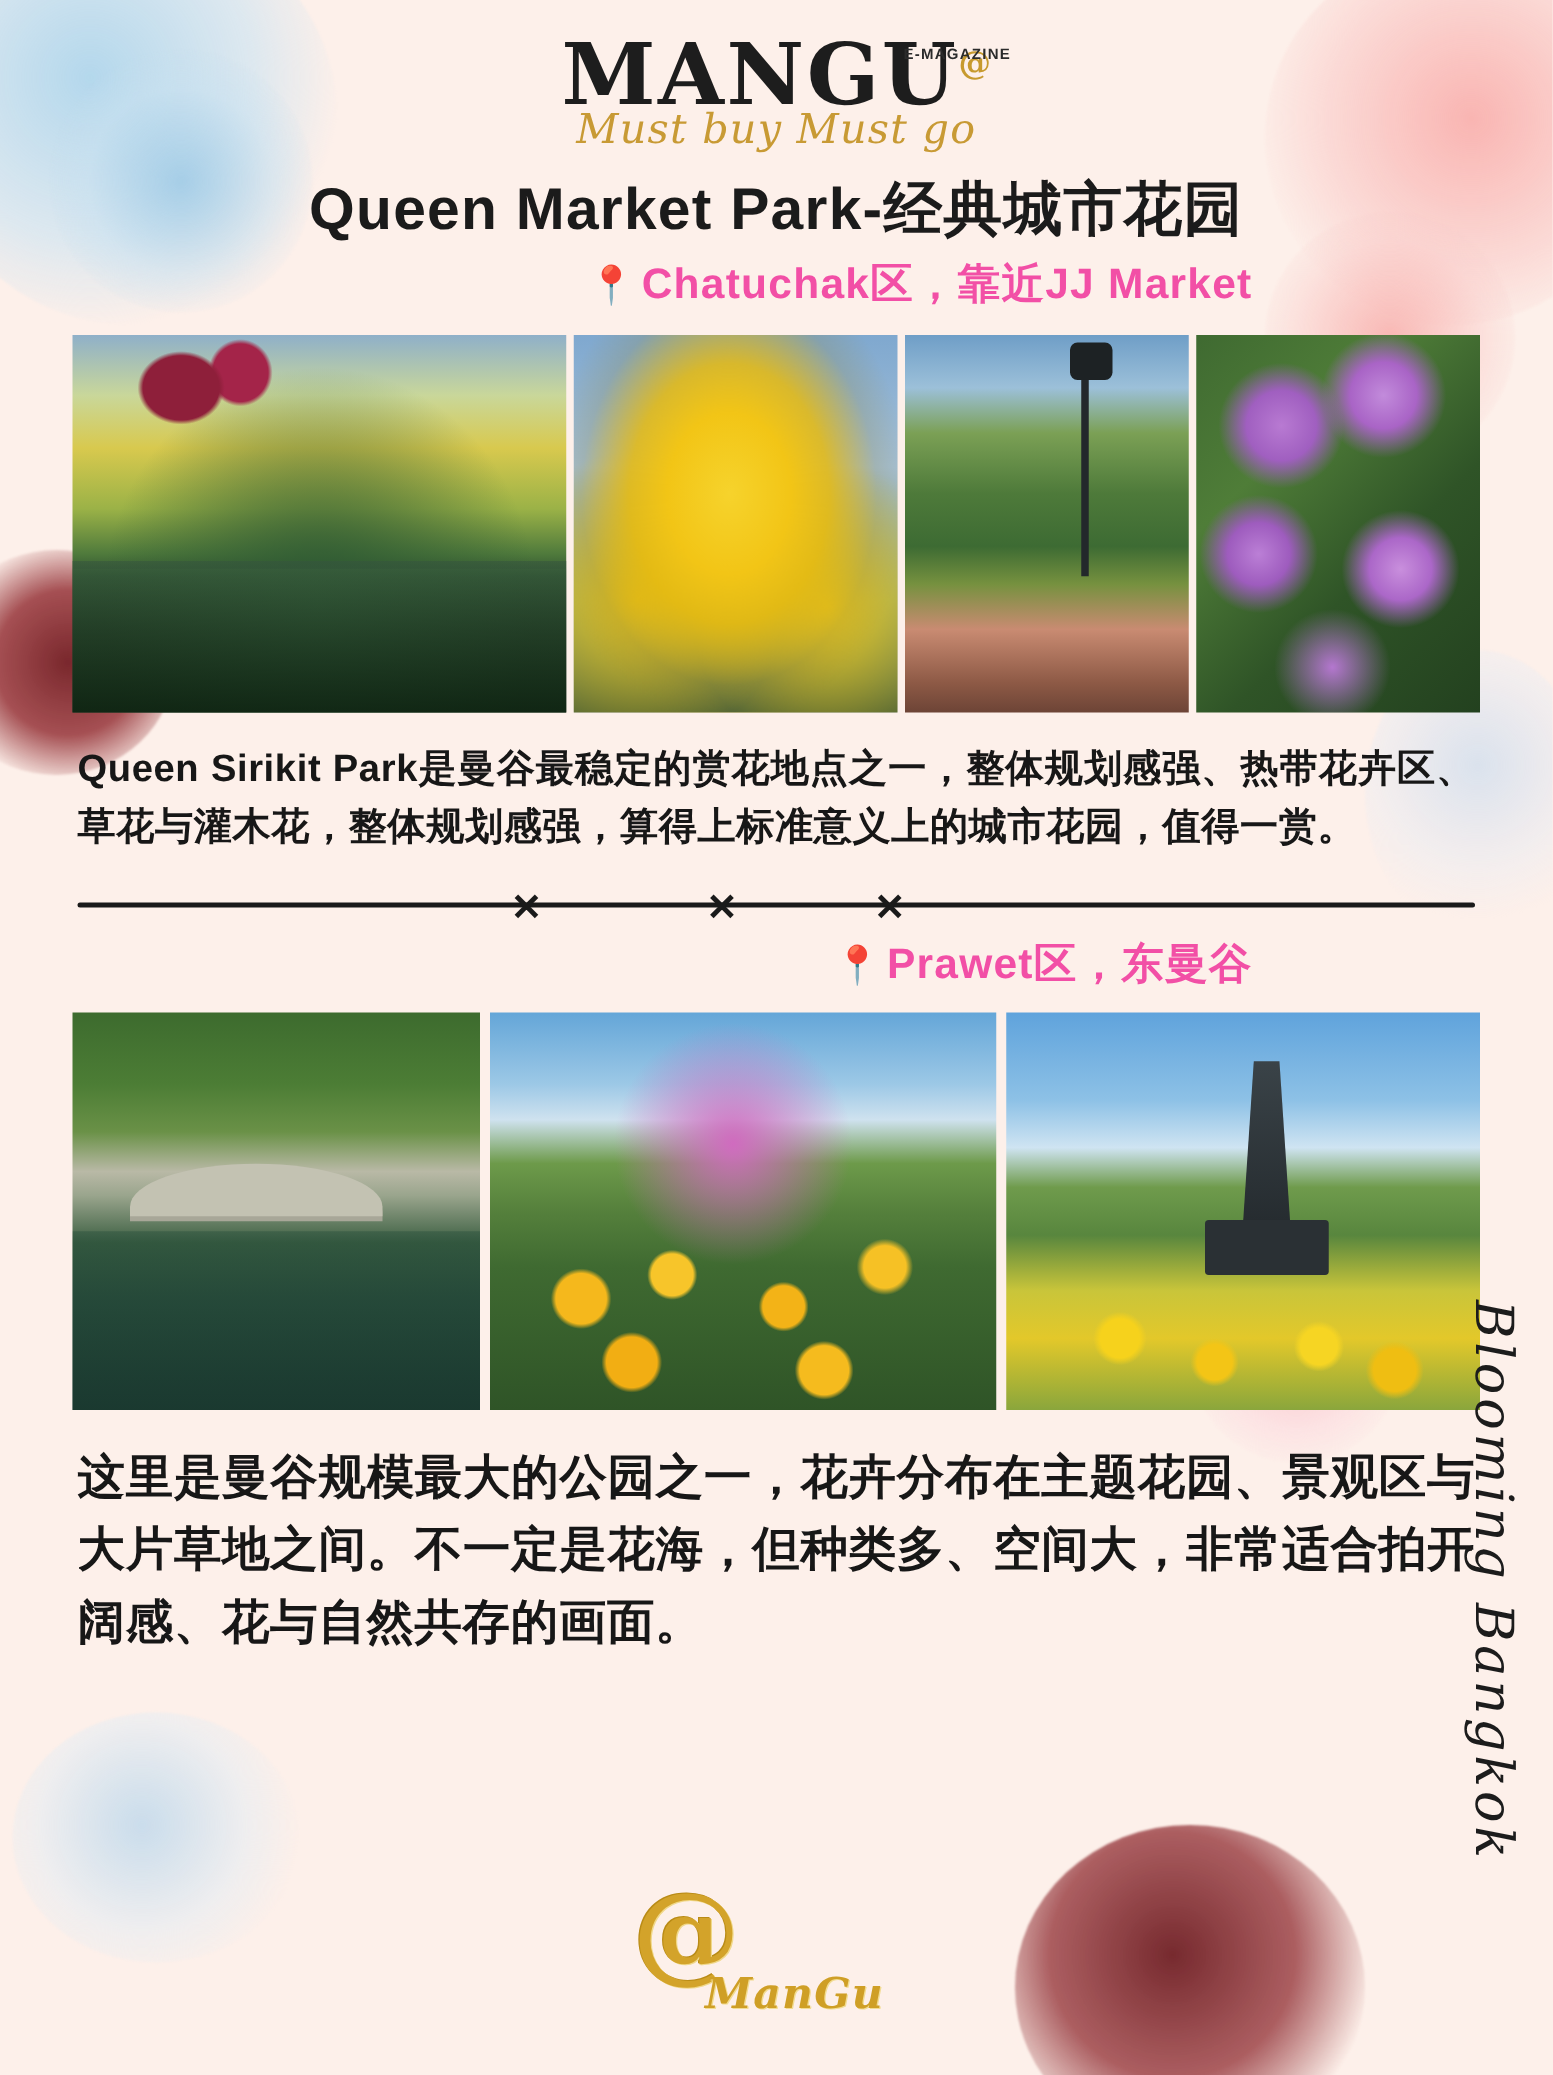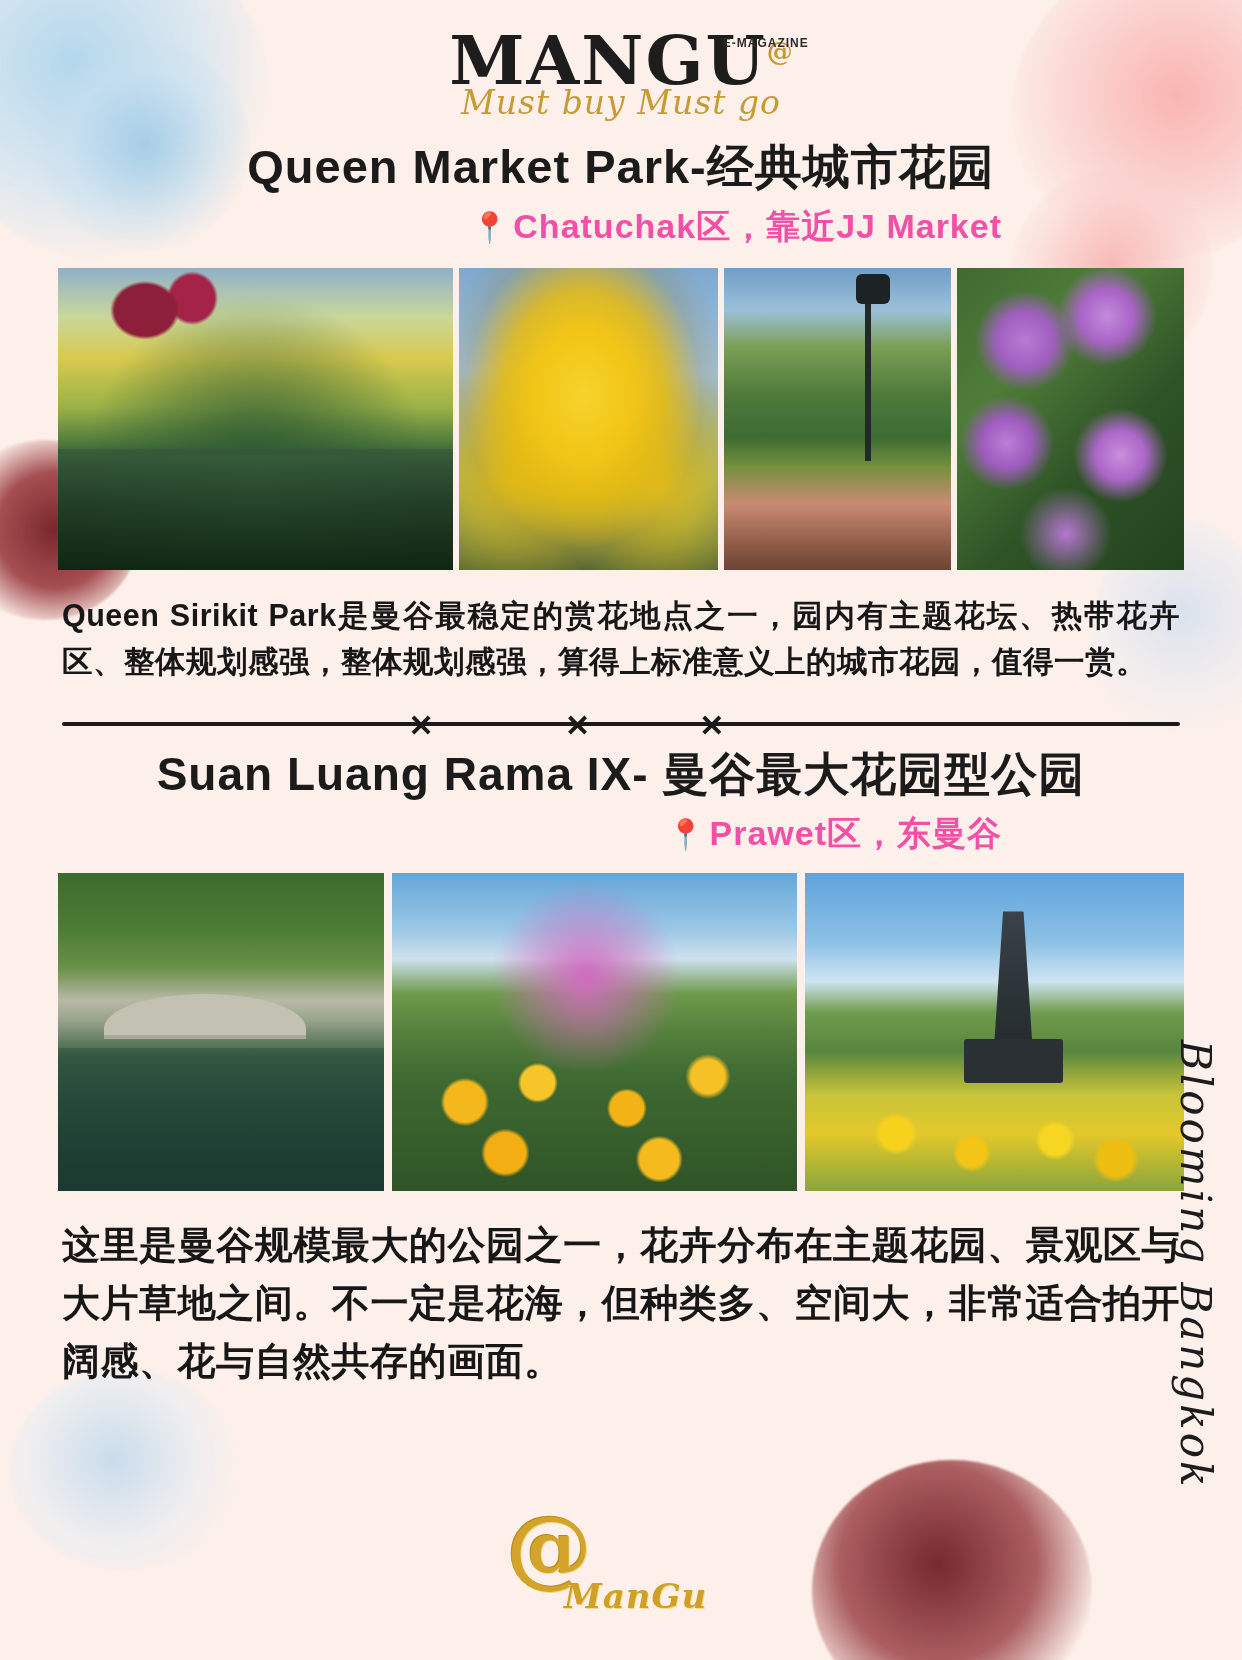--- a/index.html
+++ b/index.html
@@ -417,30 +417,29 @@
     <span class="pin">📍</span><span>Chatuchak区，靠近JJ Market</span>
   </div>
 
   <div class="photo-row">
     <div class="photo w-lg p1"></div>
     <div class="photo w-md p2"></div>
     <div class="photo w-sm p3"></div>
     <div class="photo w-sm p4"></div>
   </div>
 
-  <p class="para">Queen Sirikit Park是曼谷最稳定的赏花地点之一，园内有主题花坛、热带花卉区、整体规划感强，整体规划感强，算得上标准意义上的城市花园，值得一赏。</p>
+  <p class="para">Queen Sirikit Park是曼谷最稳定的赏花地点之一，整体规划感强、热带花卉区、草花与灌木花，整体规划感强，算得上标准意义上的城市花园，值得一赏。</p>
 
   <div class="divider">
     <div class="bar"></div>
     <span class="x x1">✕</span>
     <span class="x x2">✕</span>
     <span class="x x3">✕</span>
   </div>
 
-  <h1 class="title title-2">Suan Luang Rama IX- 曼谷最大花园型公园</h1>
   <div class="subtitle sub-right">
     <span class="pin">📍</span><span>Prawet区，东曼谷</span>
   </div>
 
   <div class="photo-row row2">
     <div class="photo r2a p5"></div>
     <div class="photo r2b p6"></div>
     <div class="photo r2c p7"></div>
   </div>
 

